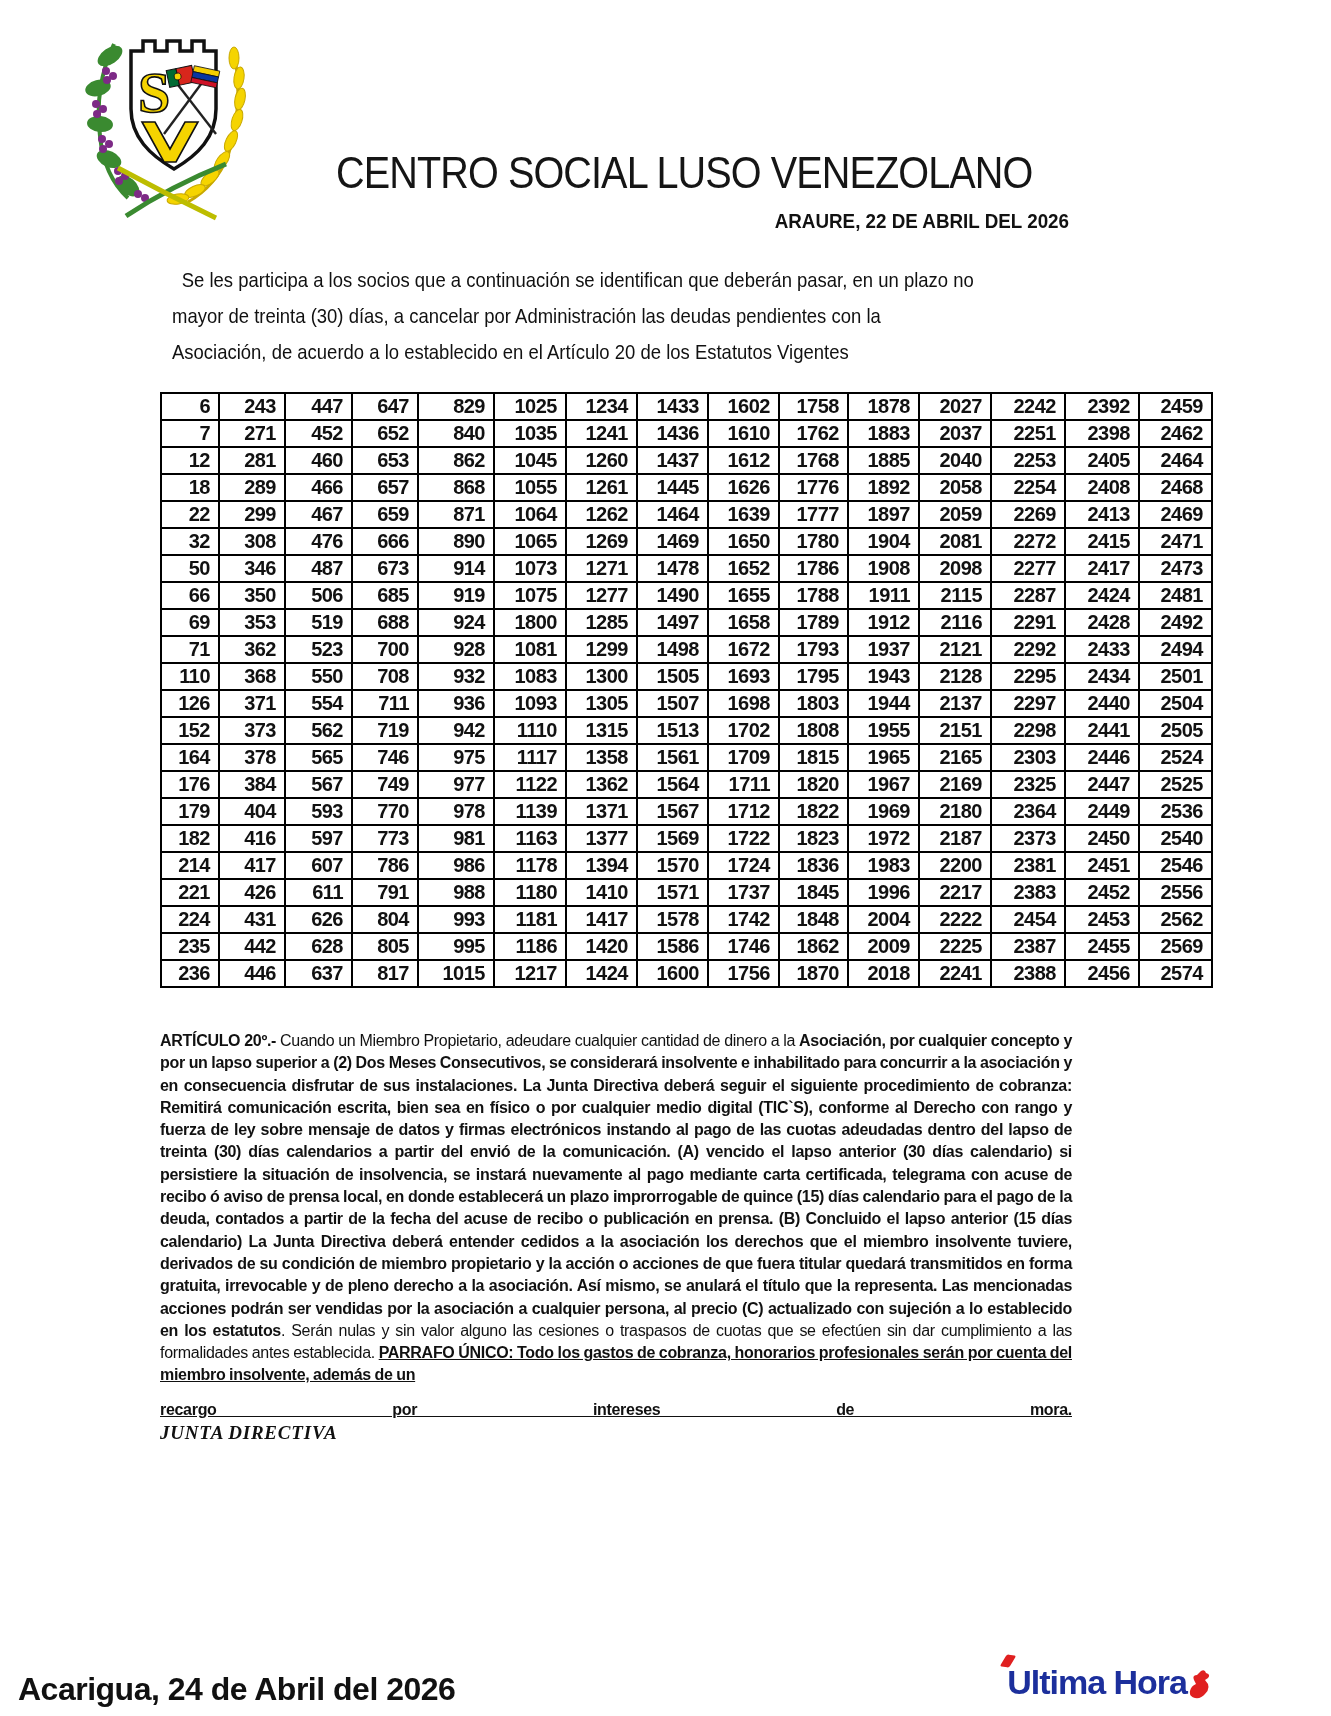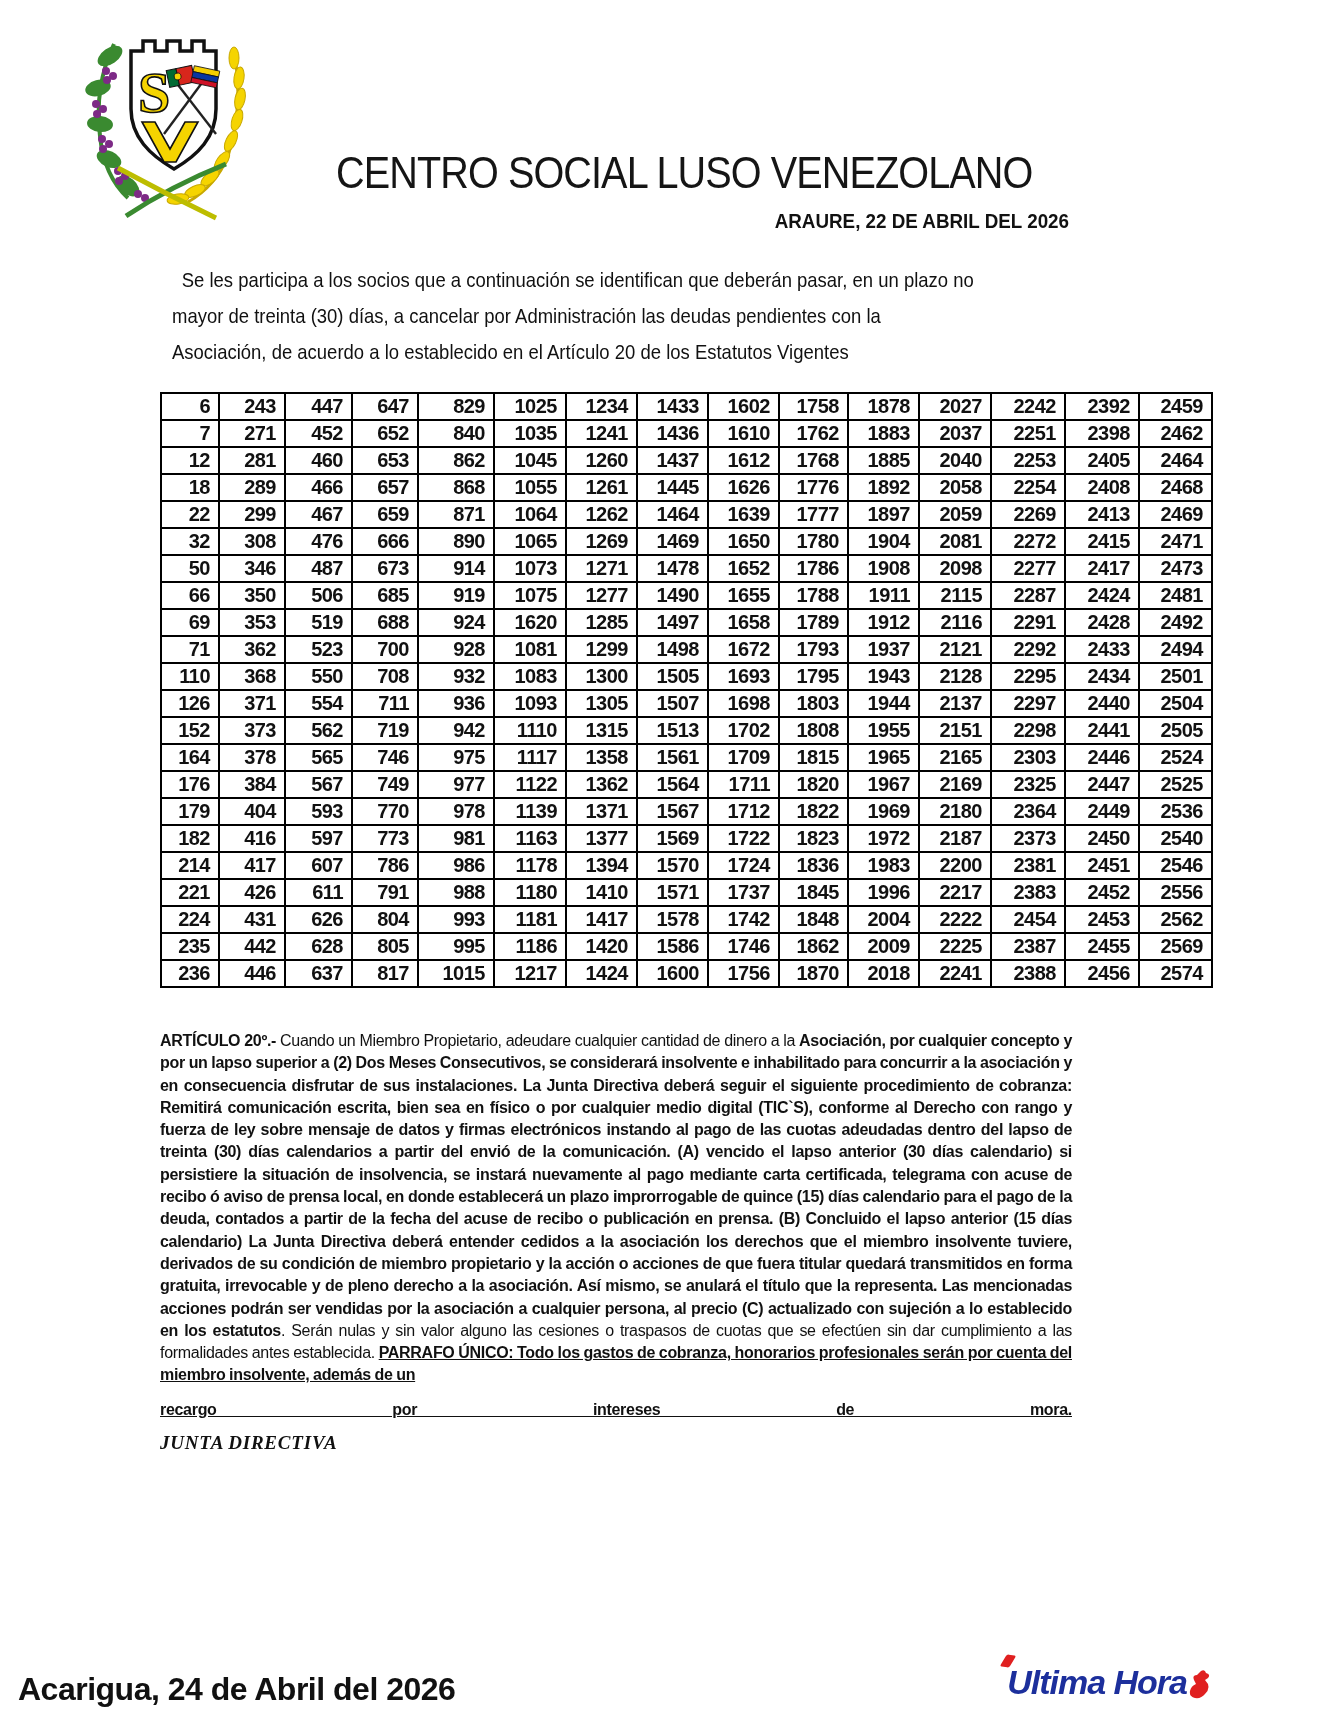--- a/index.html
+++ b/index.html
@@ -52,28 +52,28 @@
     position:absolute;left:160px;top:1030px;width:912px;
     font-size:16px;line-height:22.3px;text-align:justify;
     letter-spacing:-0.3px;word-spacing:-0.5px;
   }
   .seg-bold{font-weight:700;}
   .seg-regular{font-weight:400;}
   .seg-boldu{font-weight:700;text-decoration:underline;}
   .article-lastline{text-align:justify;text-align-last:justify;margin-top:12px;}
   .article-lastline span{font-weight:700;text-decoration:underline;}
   .signature{
-    margin-top:11px;font-family:"Liberation Serif", serif;font-weight:700;font-style:italic;
+    margin-top:1px;font-family:"Liberation Serif", serif;font-weight:700;font-style:italic;
     font-size:19px;letter-spacing:0.8px;text-align:left;text-align-last:left;
   }
   
   .footer-left{position:absolute;left:18px;bottom:8px;font-weight:700;font-size:32px;letter-spacing:-0.5px;}
   .footer-brand{position:absolute;right:118px;bottom:14px;display:flex;align-items:flex-end;}
   .brand-text{
-    color:var(--brand-blue);font-weight:700;font-style:italic;font-size:34px;letter-spacing:-1px;
+    color:var(--brand-blue);font-weight:700;font-size:34px;letter-spacing:-1px;
     position:relative;white-space:nowrap;
   }
   .brand-accent{
     position:absolute;left:-4px;top:-8px;width:10px;height:12px;background:var(--brand-red);
     transform:skewX(-25deg) rotate(8deg);border-radius:2px;
   }
   .brand-mark{margin-left:2px;margin-bottom:2px;}
 </style>
 </head>
 <body>
@@ -292,21 +292,21 @@
         <td>2287</td>
         <td>2424</td>
         <td>2481</td>
       </tr>
       <tr>
         <td>69</td>
         <td>353</td>
         <td>519</td>
         <td>688</td>
         <td>924</td>
-        <td>1620</td>
+        <td>1800</td>
         <td>1285</td>
         <td>1497</td>
         <td>1658</td>
         <td>1789</td>
         <td>1912</td>
         <td>2116</td>
         <td>2291</td>
         <td>2428</td>
         <td>2492</td>
       </tr>

